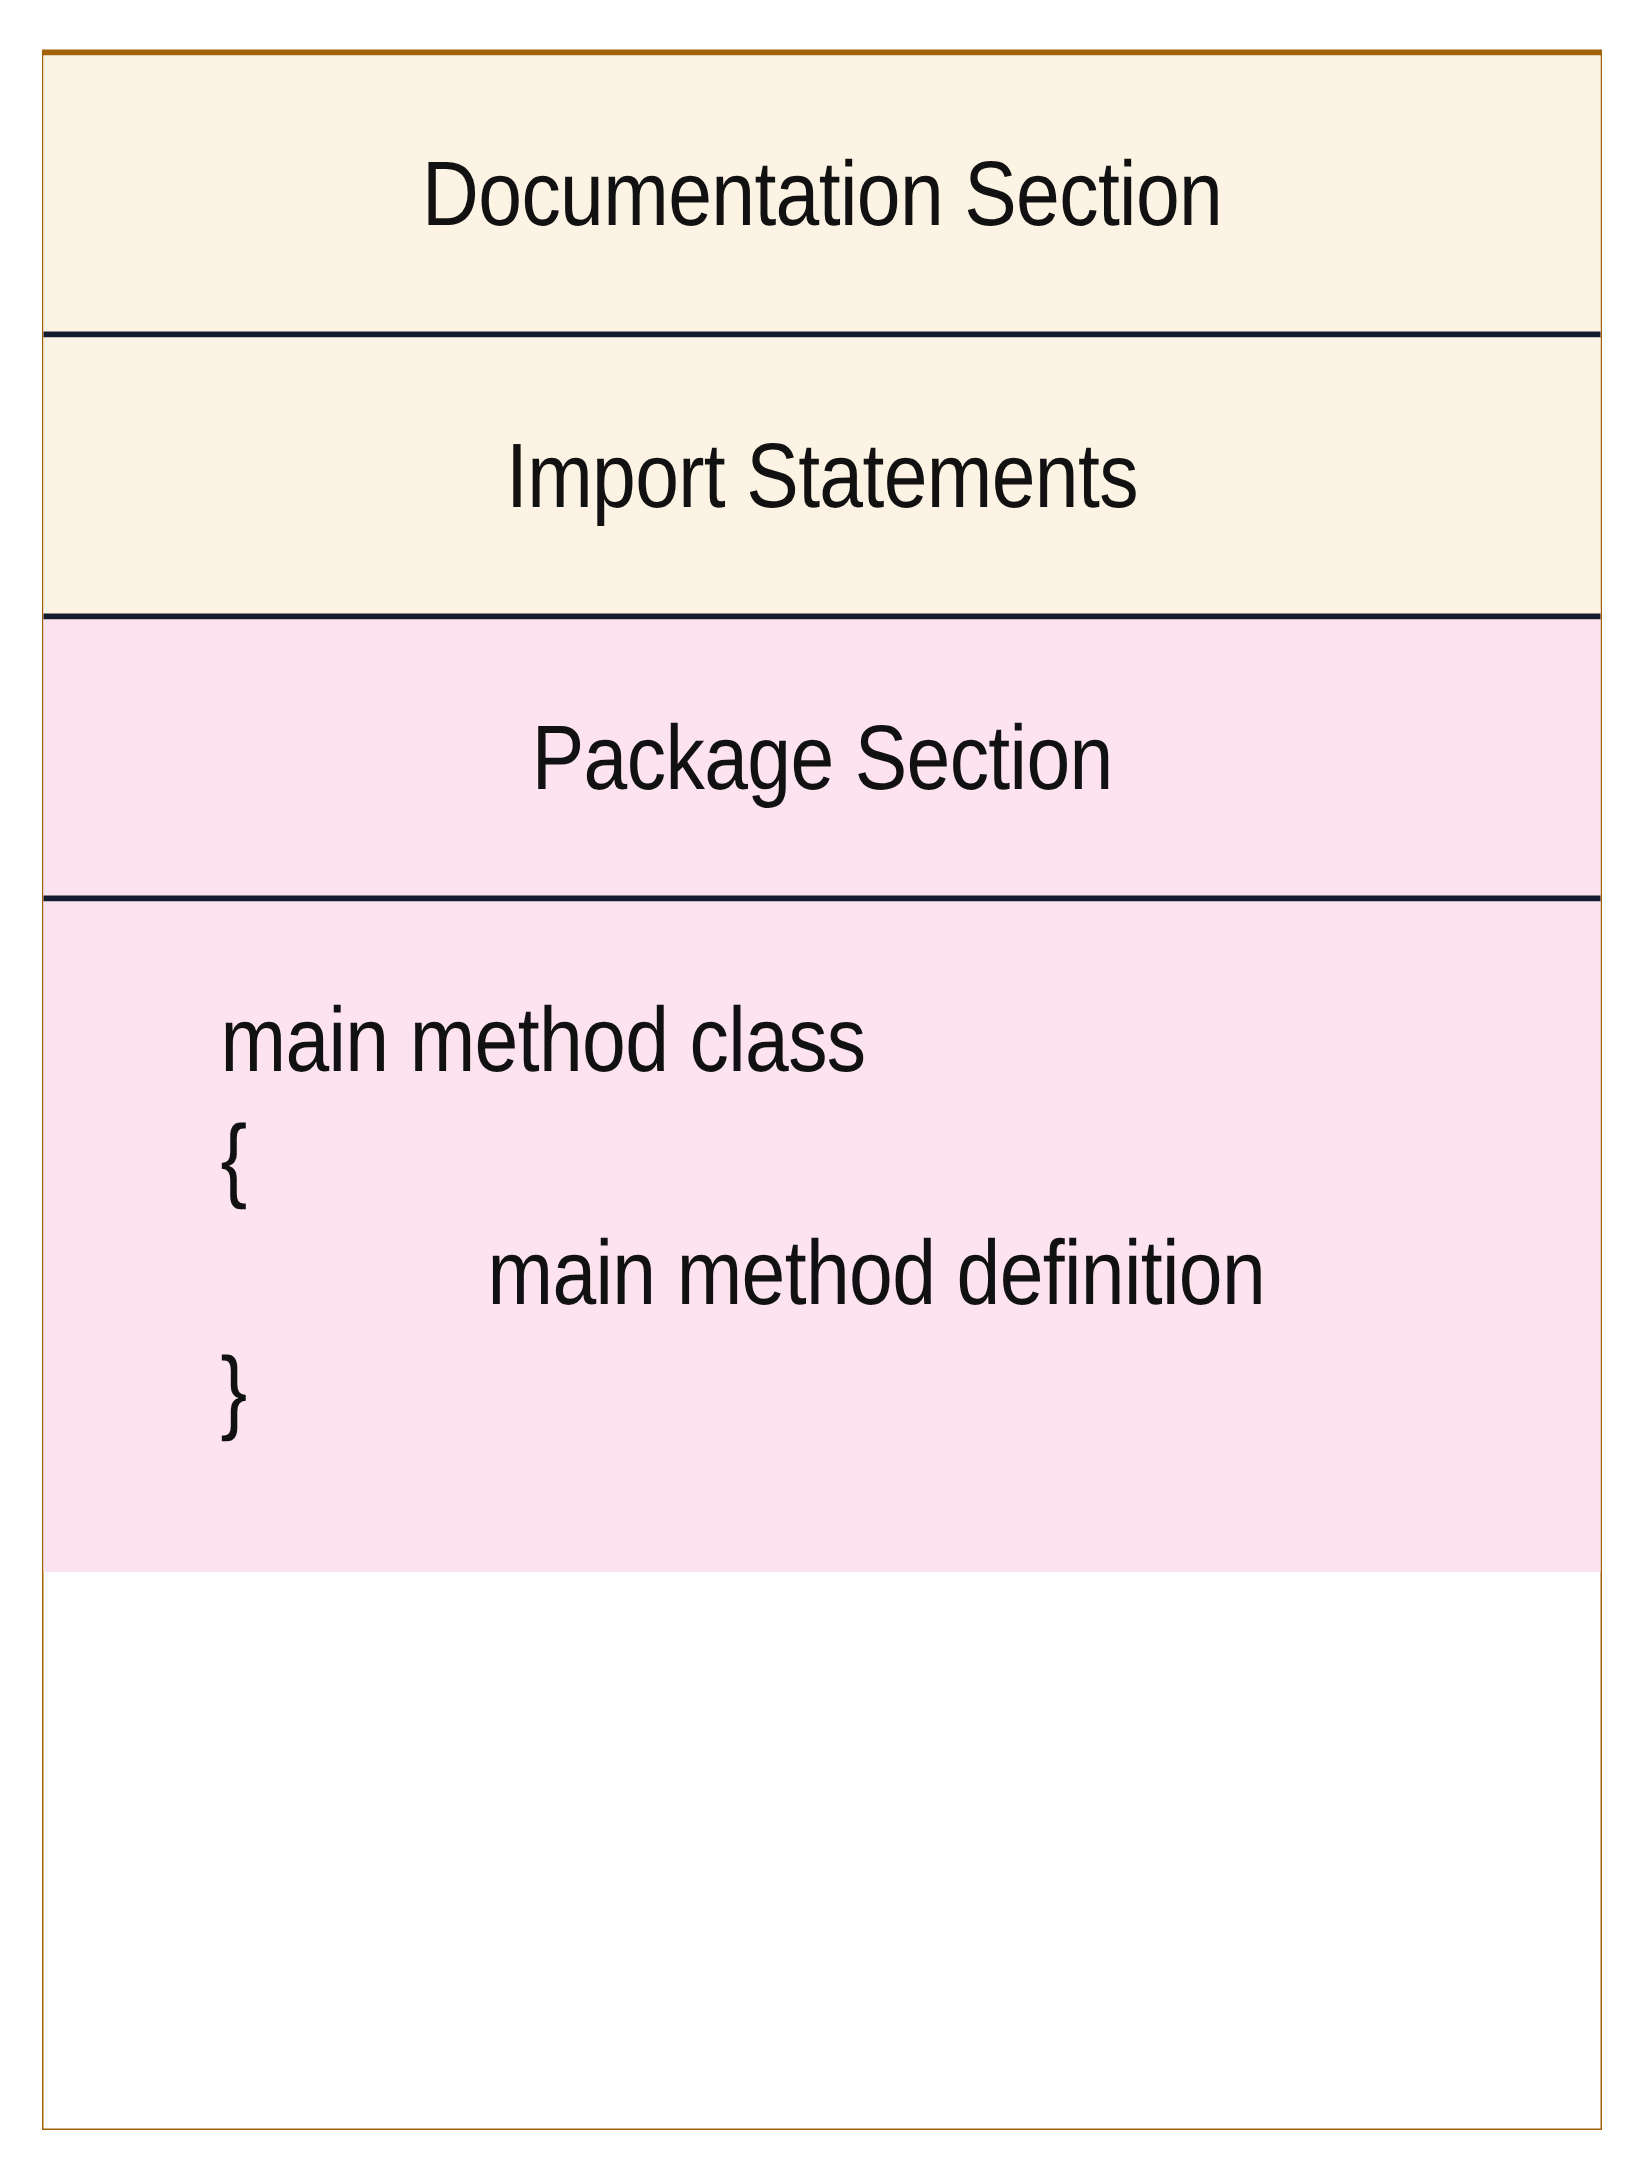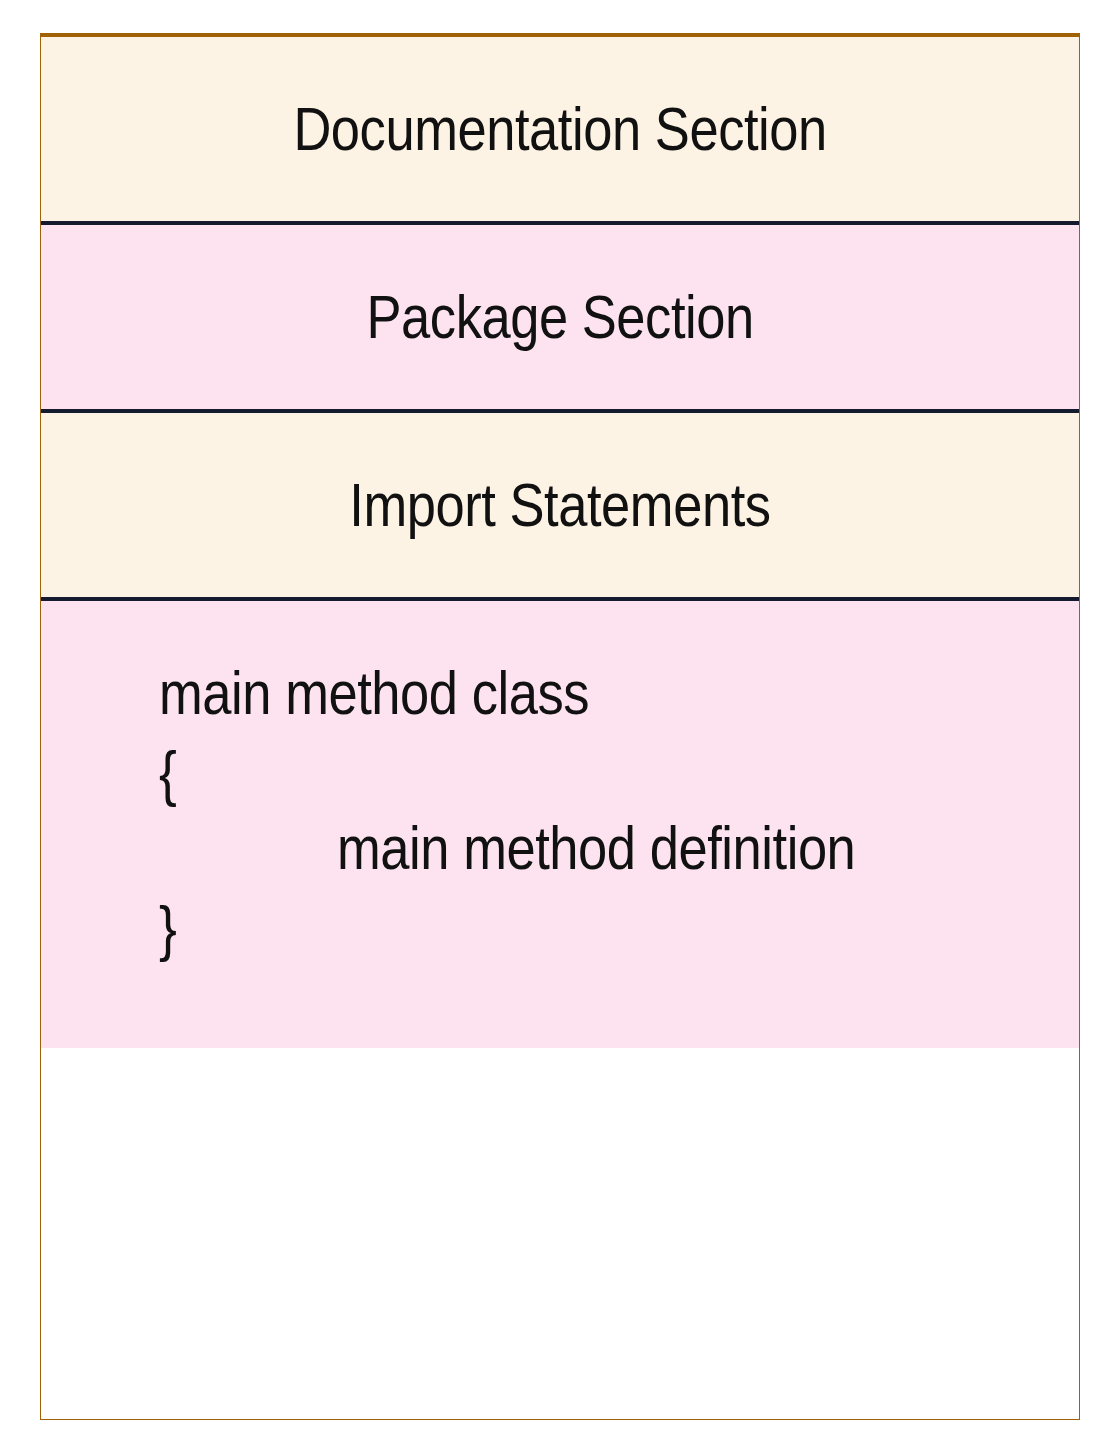--- a/index.html
+++ b/index.html
@@ -17,21 +17,21 @@
 
   .diagram-canvas {
     position: relative;
     width: 1094px;
     height: 1448px;
     background: #ffffff;
   }
 
   .structure-table {
     position: absolute;
-    left: 40px;
+    left: 28px;
     top: 33px;
     width: 1040px;
     height: 1387px;
     box-sizing: border-box;
     border: 1px solid #a16207;
     border-top-width: 4px;
     background: #ffffff;
     display: flex;
     flex-direction: column;
   }
@@ -100,26 +100,26 @@
 <body>
 
 <div class="diagram-canvas">
 
   <div class="structure-table">
 
     <div class="section-row tone-cream size-standard">
       <span class="section-label">Documentation Section</span>
     </div>
 
+    <div class="section-row tone-cream size-standard">
+      <span class="section-label">Import Statements</span>
+    </div>
+
     <div class="section-row tone-pink size-standard">
       <span class="section-label">Package Section</span>
-    </div>
-
-    <div class="section-row tone-cream size-standard">
-      <span class="section-label">Import Statements</span>
     </div>
 
 
 
     <div class="section-row tone-pink size-tall">
       <div class="code-block">
         <div class="code-line level-0">main method class</div>
         <div class="code-line level-0 brace">{</div>
         <div class="code-line level-1">main method definition</div>
         <div class="code-line level-0 brace">}</div>

